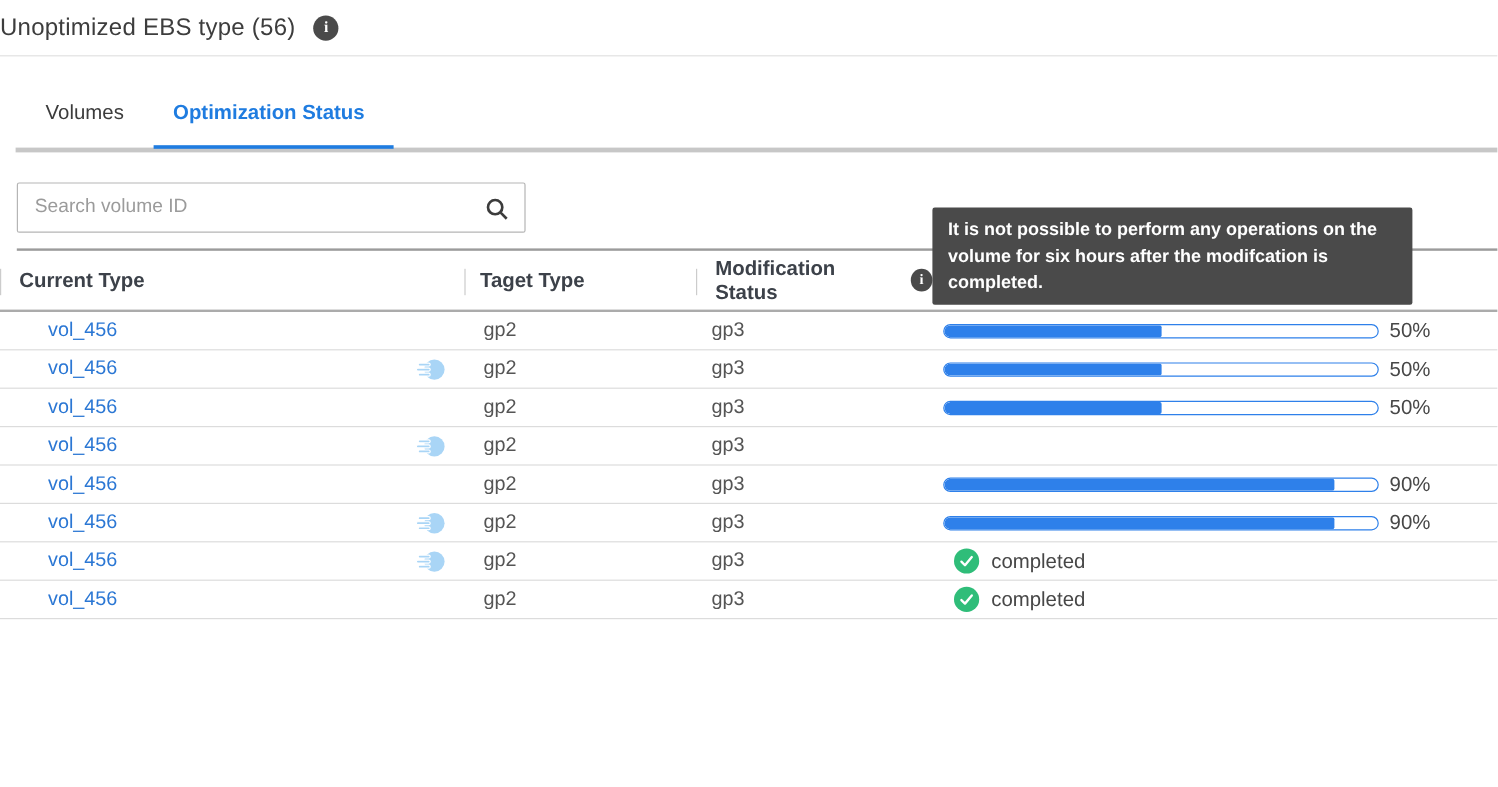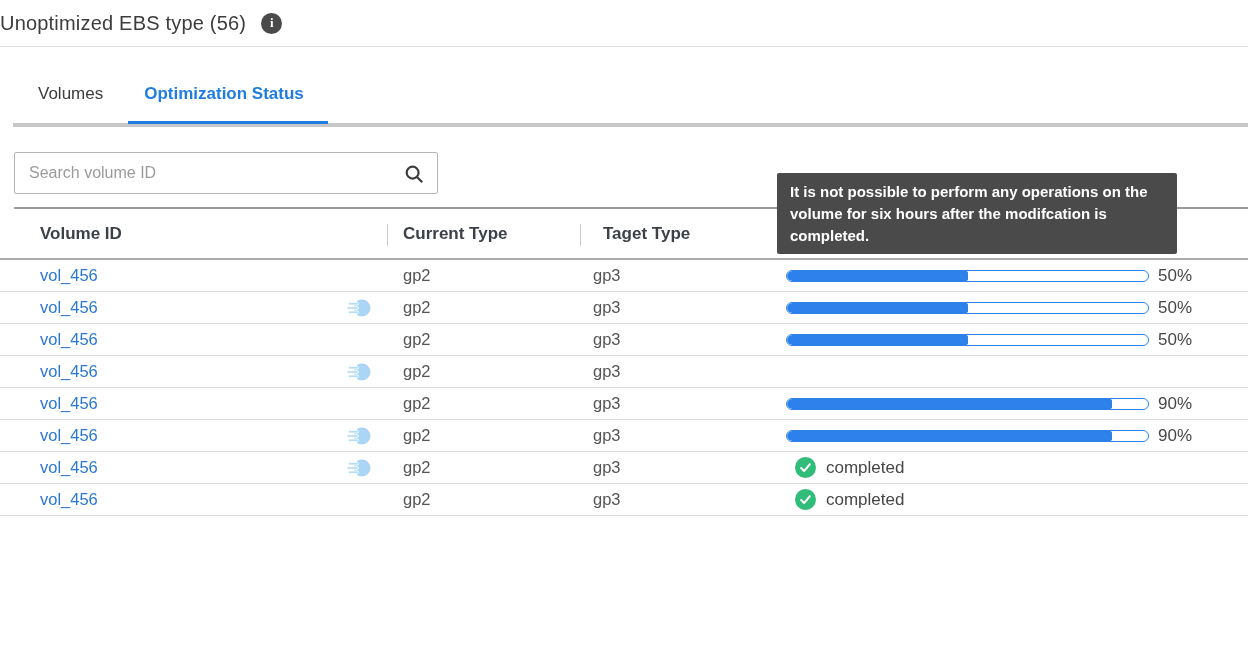--- a/index.html
+++ b/index.html
@@ -36,21 +36,21 @@
 
   
   .table-wrap { position:relative; margin-top:13px; }
   .table-top-border { height:2px; background:#9b9b9b; margin-left:14px; }
   .thead, .trow { display:grid; grid-template-columns:387px 193px 197px auto; align-items:center; }
   .thead { height:51px; border-bottom:2px solid #ababab; }
   .th { font-size:17px; font-weight:700; color:#3c4149; position:relative; height:100%;
         display:flex; align-items:center; }
   .th.h1 { padding-left:40px; }
   .th.h2 { padding-left:16px; }
-  .th.h3 { padding-left:23px; }
+  .th.h3 { padding-left:13px; }
   .th.h4 { padding-left:16px; }
   .th.h2::before, .th.h3::before, .th.h4::before {
         content:""; position:absolute; left:0; top:15px; height:22px; width:1px; background:#cccccc; }
   .th .info-icon { width:19px; height:19px; font-size:12px; margin-left:12px; }
 
   .trow { height:32px; border-bottom:1px solid #dcdcdc; }
   .cell { font-size:16.5px; color:#555; height:100%; display:flex; align-items:center; }
   .c1 { padding:0 15px 0 40px; justify-content:space-between; }
   .c2 { padding-left:16px; }
   .c3 { padding-left:13px; }
@@ -100,21 +100,20 @@
       <circle cx="10.5" cy="10.5" r="6.5"></circle>
       <line x1="15.5" y1="15.5" x2="21" y2="21"></line>
     </svg>
   </div>
 </div>
 
 <div class="table-wrap">
   <div class="tooltip">It is not possible to perform any operations on the volume for six hours after the modifcation is completed.</div>
   <div class="table-top-border"></div>
   <div class="thead">
-    <div class="th h1">Volume ID</div>
     <div class="th h2">Current Type</div>
     <div class="th h3">Taget Type</div>
     <div class="th h4">
       <span>Modification Status</span>
       <span class="info-icon">i</span>
     </div>
   </div>
   <div>
       <div class="trow">
     <div class="cell c1">

